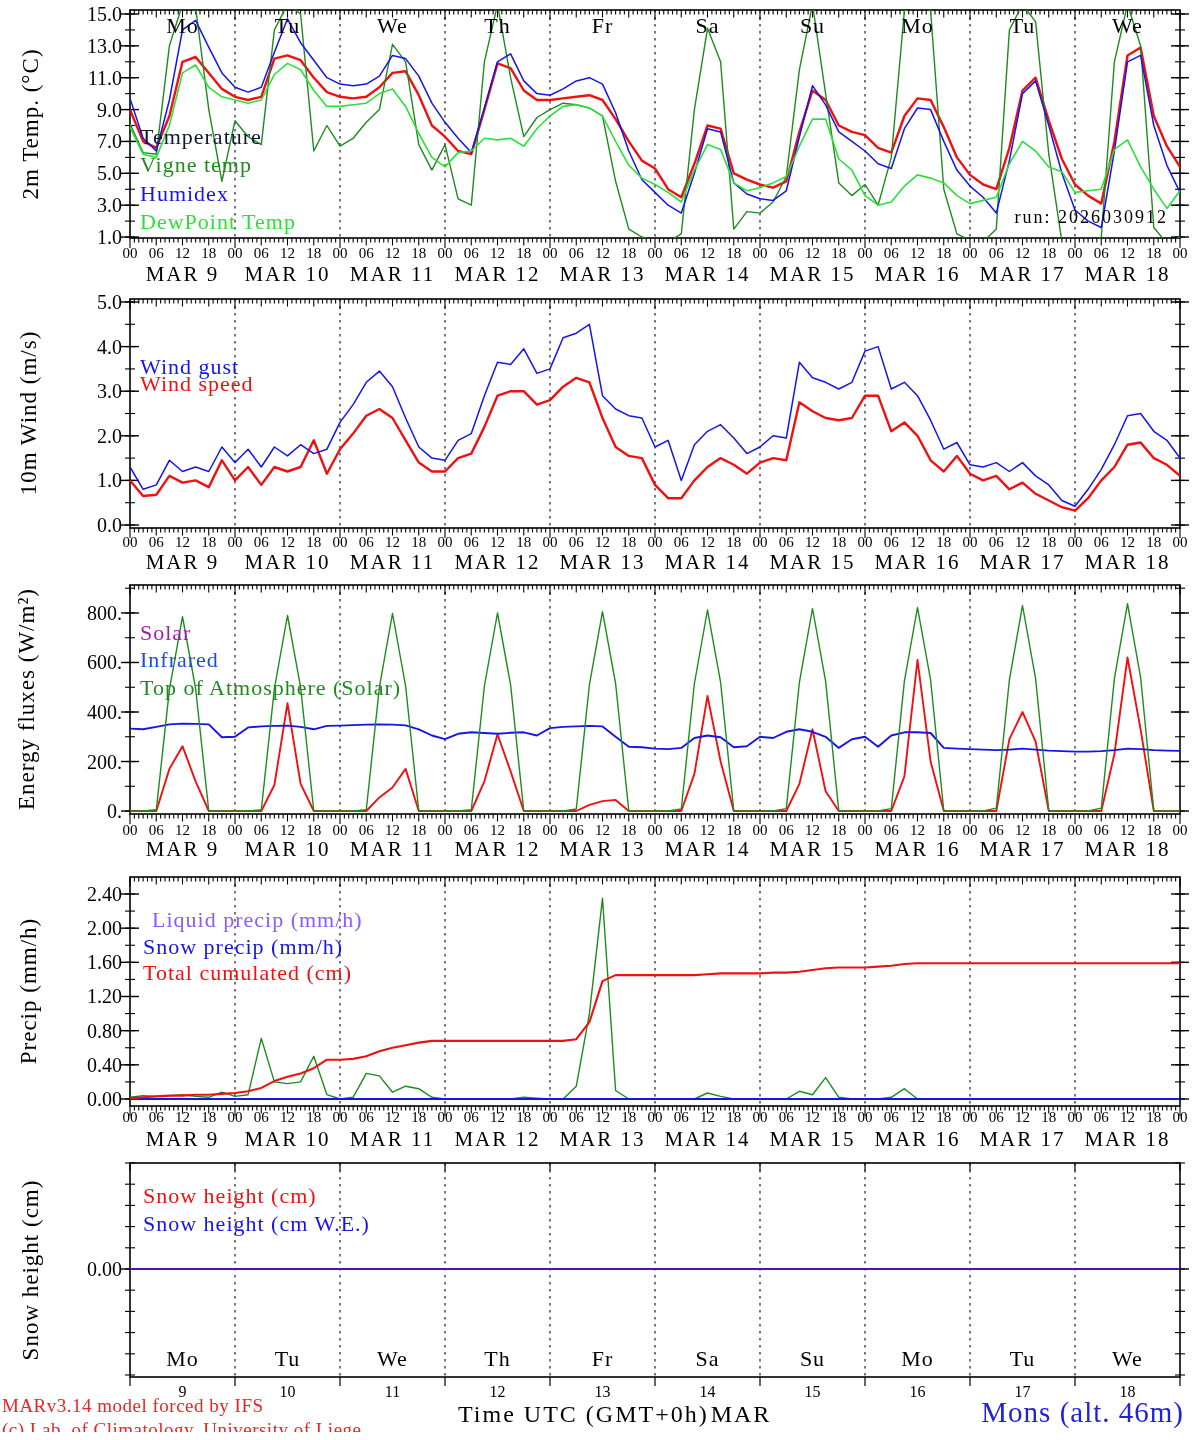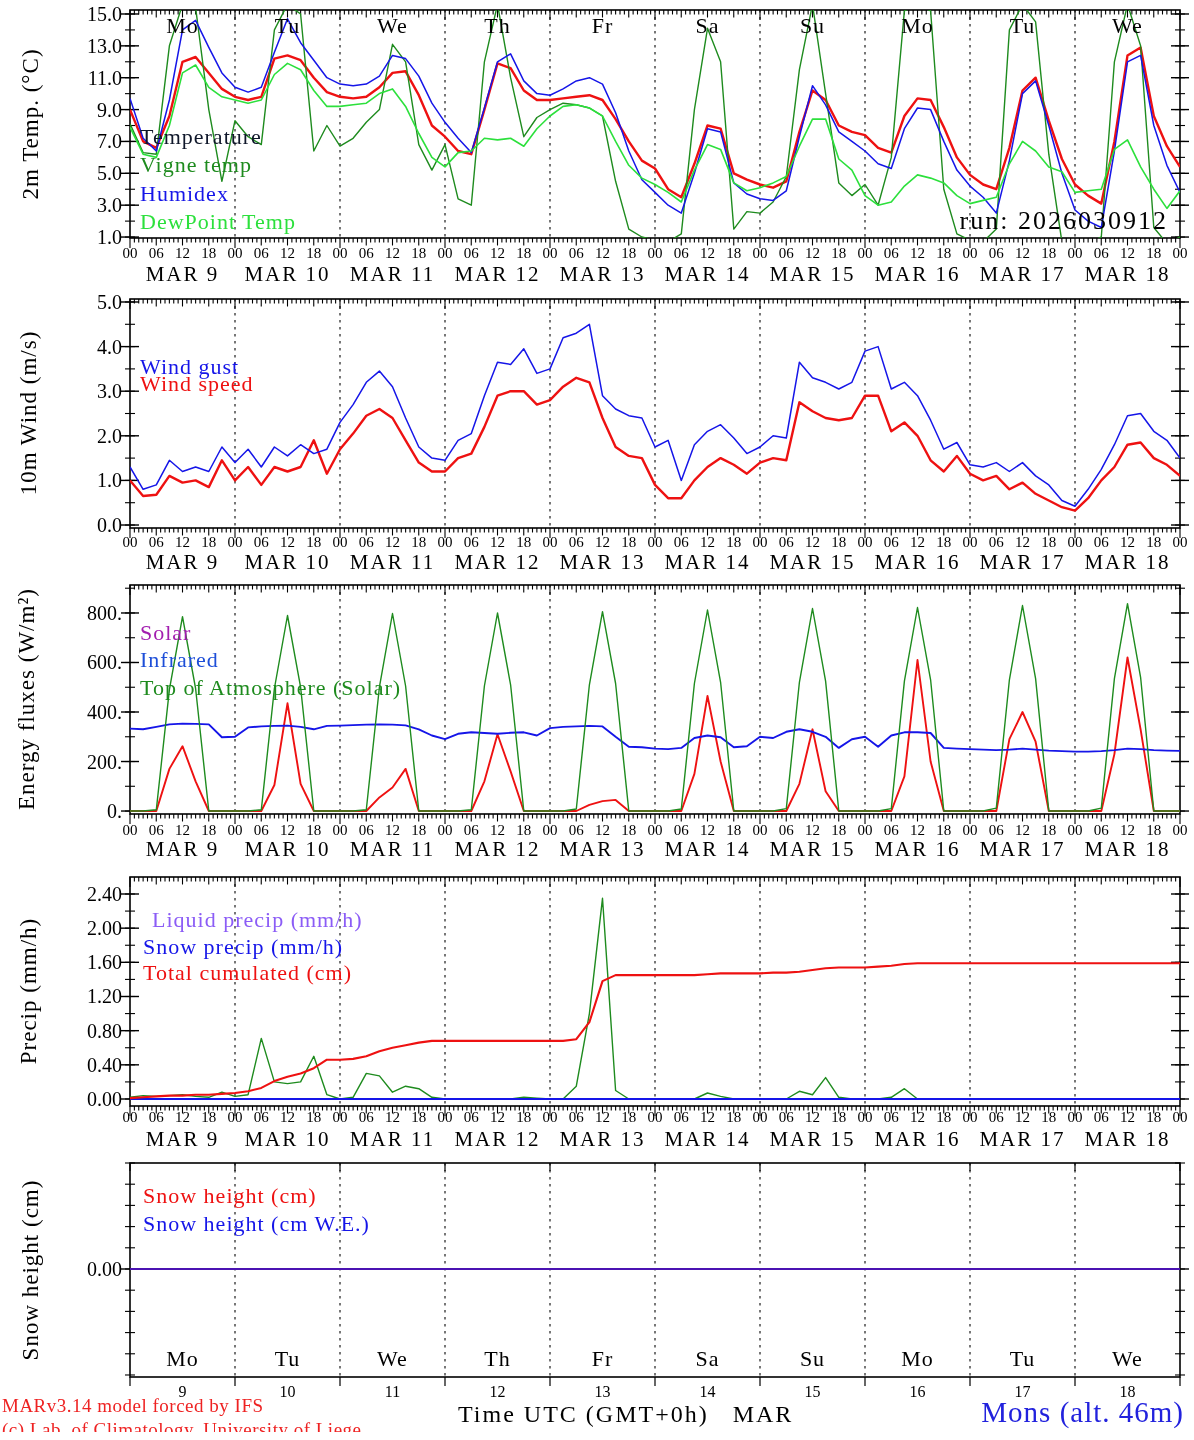--- a/index.html
+++ b/index.html
@@ -3,21 +3,21 @@
 <meta charset="utf-8">
 <style>
   html,body{margin:0;padding:0;background:#ffffff;}
   #stage{position:relative;width:1194px;height:1432px;background:#fff;overflow:hidden;
          font-family:"Liberation Serif","DejaVu Serif",serif;}
   #plot{position:absolute;left:0;top:0;}
   svg text{font-family:"Liberation Serif","DejaVu Serif",serif;fill:#000;}
   .ovl{position:absolute;white-space:nowrap;line-height:1;}
   .legend{font-size:22px;letter-spacing:1px;}
   .ytitle{font-size:23px;letter-spacing:1px;transform:translate(-50%,-50%) rotate(-90deg);}
-  .runlbl{font-size:26px;letter-spacing:2px;color:#000;}
+  .runlbl{font-size:18px;letter-spacing:2px;color:#000;}
   .credit{font-size:19px;color:#ee2222;letter-spacing:.5px;}
   .xtitle{font-size:24px;color:#000;letter-spacing:2px;}
   .station{font-size:29px;letter-spacing:1px;}
 </style>
 </head>
 <body>
 
 <div id="stage">
   <svg id="plot" width="1194" height="1440">
       <line x1="235" y1="10" x2="235" y2="238" stroke="#555555" stroke-width="1.6" stroke-dasharray="2.5 4.5"></line>
@@ -2518,15 +2518,15 @@
   <div class="ovl legend" style="left: 143px; top: 936px; color: rgb(21, 21, 232);">Snow precip (mm/h)</div>
   <div class="ovl legend" style="left: 143px; top: 962px; color: rgb(238, 17, 17); text-align: center;">Total cumulated (cm)</div>
 
   <div class="ovl legend" style="left: 143px; top: 1185px; color: rgb(238, 17, 17);">Snow height (cm)</div>
   <div class="ovl legend" style="left: 143px; top: 1213px; color: rgb(21, 21, 232);">Snow height (cm W.E.)</div>
 
   <div class="ovl runlbl" style="right:26px;top:208px;">run: 2026030912</div>
 
   <div class="ovl credit" style="left:2px;top:1396px;">MARv3.14 model forced by IFS</div>
   <div class="ovl credit" style="left:2px;top:1420px;">(c) Lab. of Climatology, University of Liege</div>
-  <div class="ovl xtitle" style="left:458px;top:1402px;"><span>Time UTC (GMT+0h)</span><span style="margin-left:24px;text-align:right;">MAR</span></div>
+  <div class="ovl xtitle" style="left:458px;top:1402px;"><span>Time UTC (GMT+0h)</span><span style="margin-left:2px;text-align:right;">MAR</span></div>
   <div class="ovl station" style="right: 10px; top: 1398px; color: rgb(34, 34, 221);">Mons (alt. 46m)</div>
 </div>
 
 </body></html>

